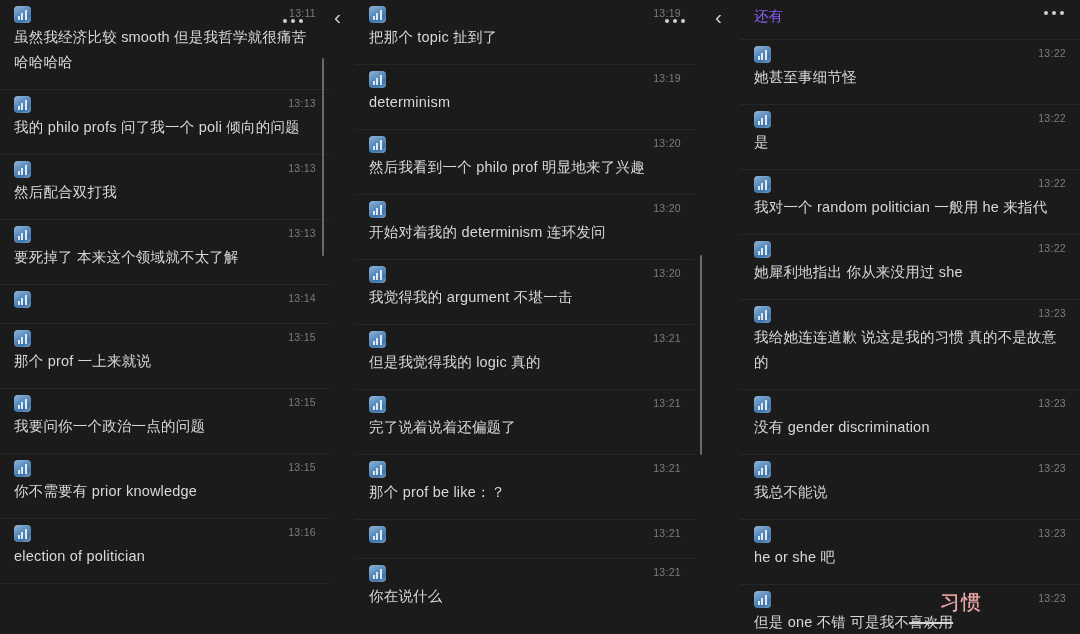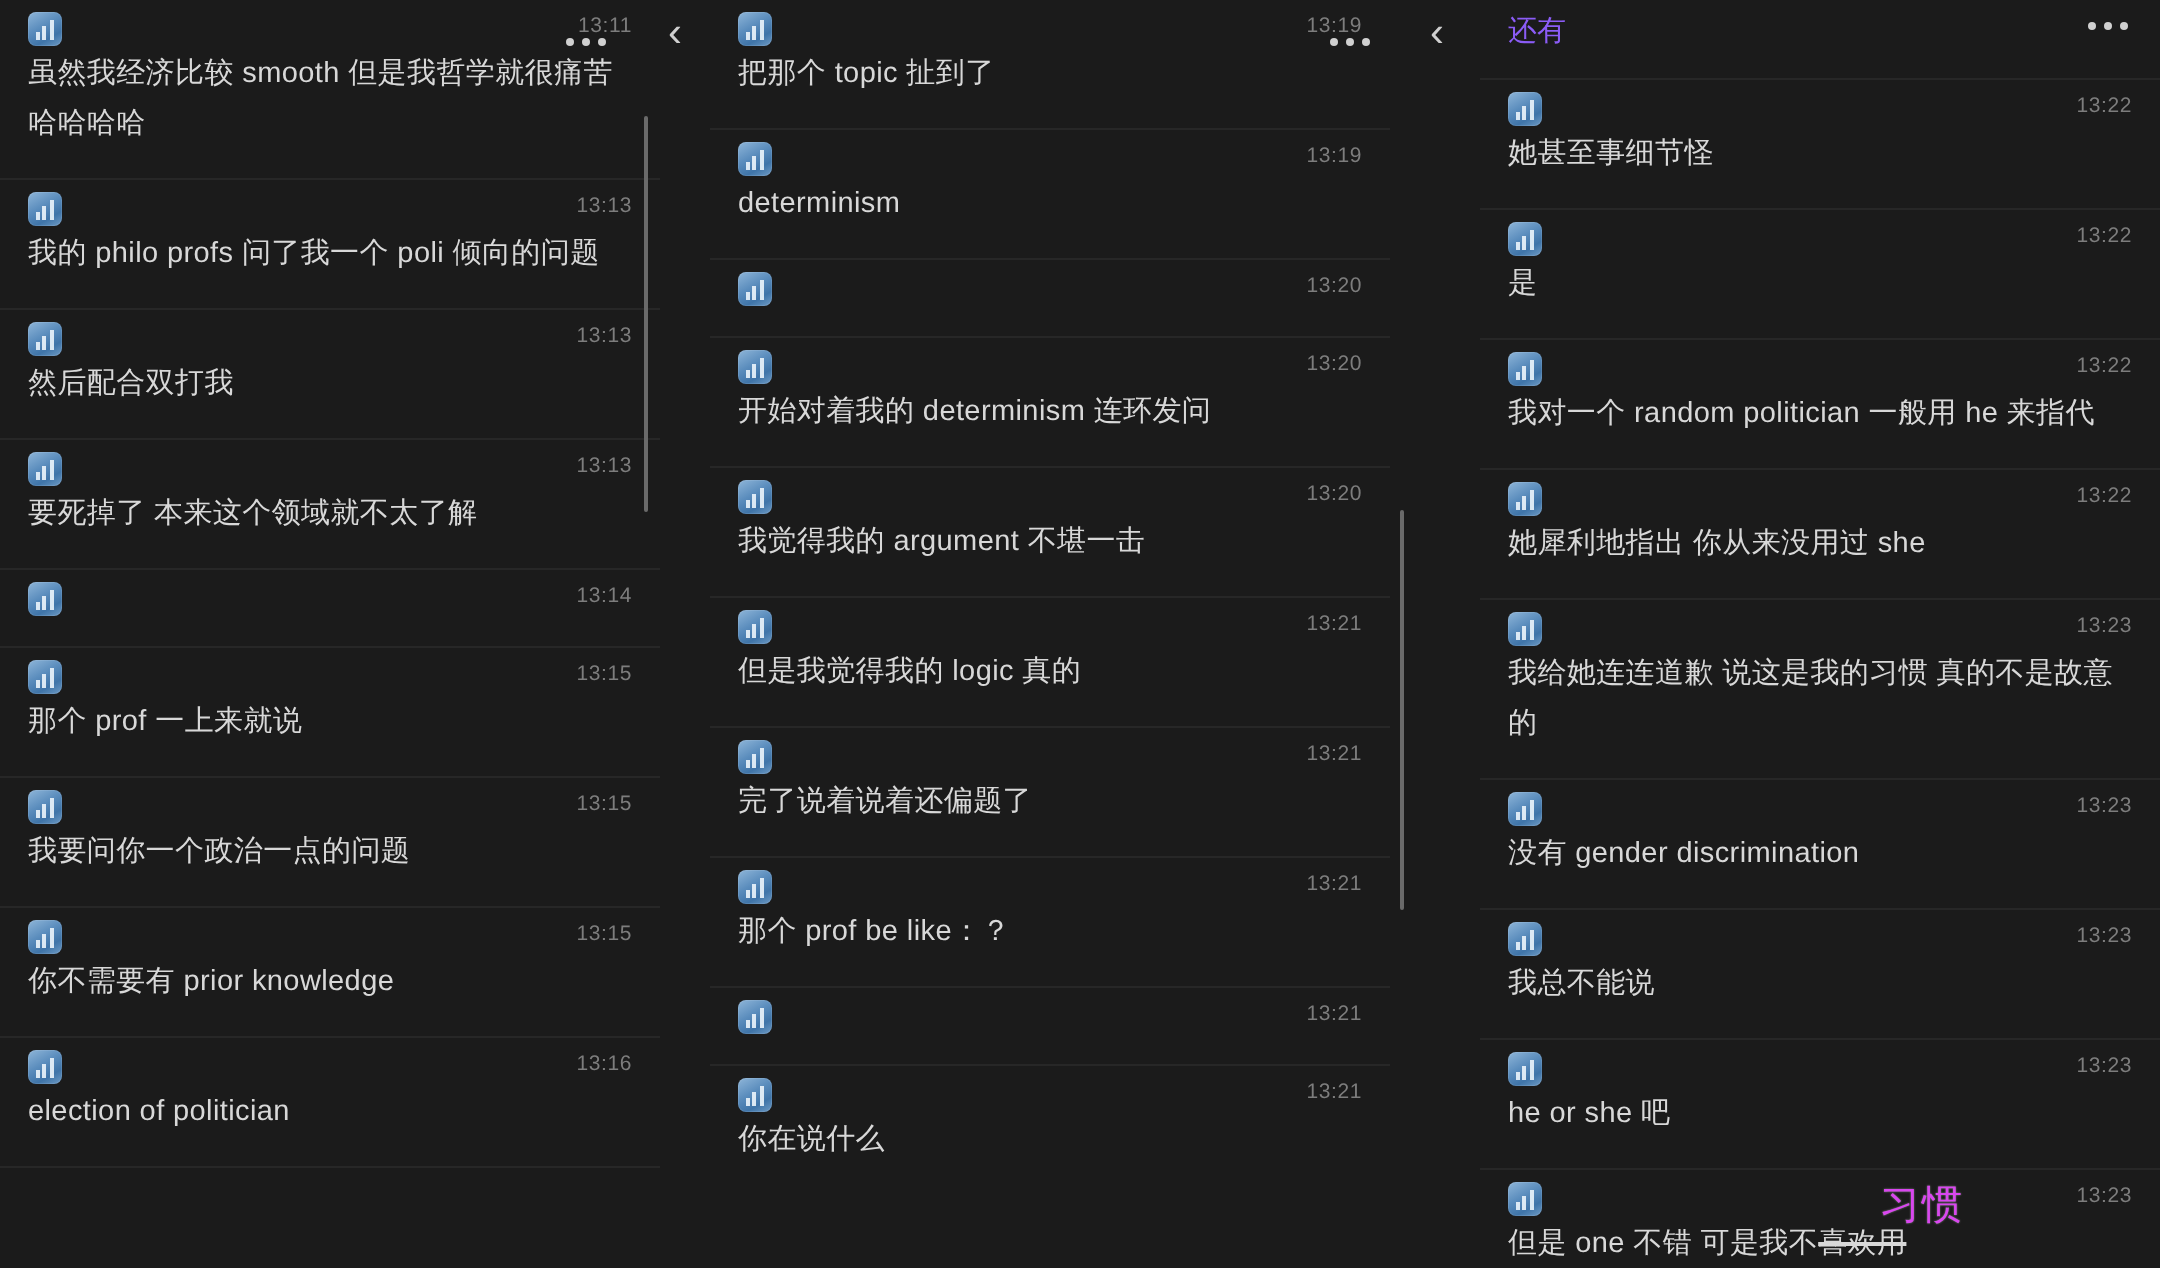--- a/index.html
+++ b/index.html
@@ -136,21 +136,21 @@
   .strike {
     text-decoration:line-through;
     text-decoration-thickness:1.5px;
     text-decoration-color:#d8d8d8;
   }
   .handwrite {
     position:absolute;
     left:186px;
     top:-20px;
     font-size:20px;
-    color:#d946ef;
+    color:#fca5a5;
     letter-spacing:1px;
     font-family:"DejaVu Sans",sans-serif;
     text-shadow:0 0 1px rgba(255,255,255,.5);
     white-space:nowrap;
   }
 </style>
 </head>
 <body>
 
 <div class="screen">
@@ -266,20 +266,21 @@
           <span class="time">13:19</span>
         </div>
         <div class="msg-text">determinism</div>
       </div>
 
       <div class="msg">
         <div class="msg-head">
           <span class="avatar"></span>
           <span class="time">13:20</span>
         </div>
+        <div class="msg-text">然后我看到一个 philo prof 明显地来了兴趣</div>
       </div>
 
       <div class="msg">
         <div class="msg-head">
           <span class="avatar"></span>
           <span class="time">13:20</span>
         </div>
         <div class="msg-text">开始对着我的 determinism 连环发问</div>
       </div>
 

